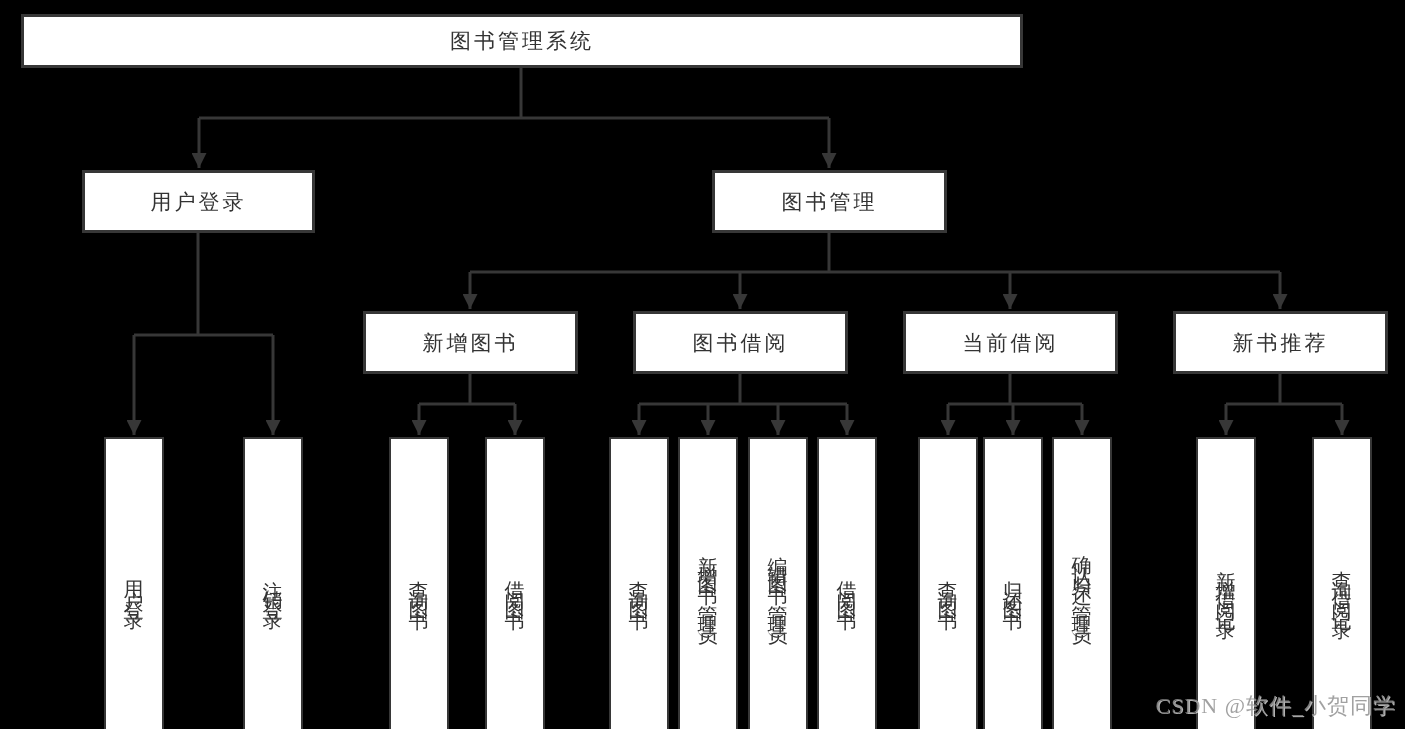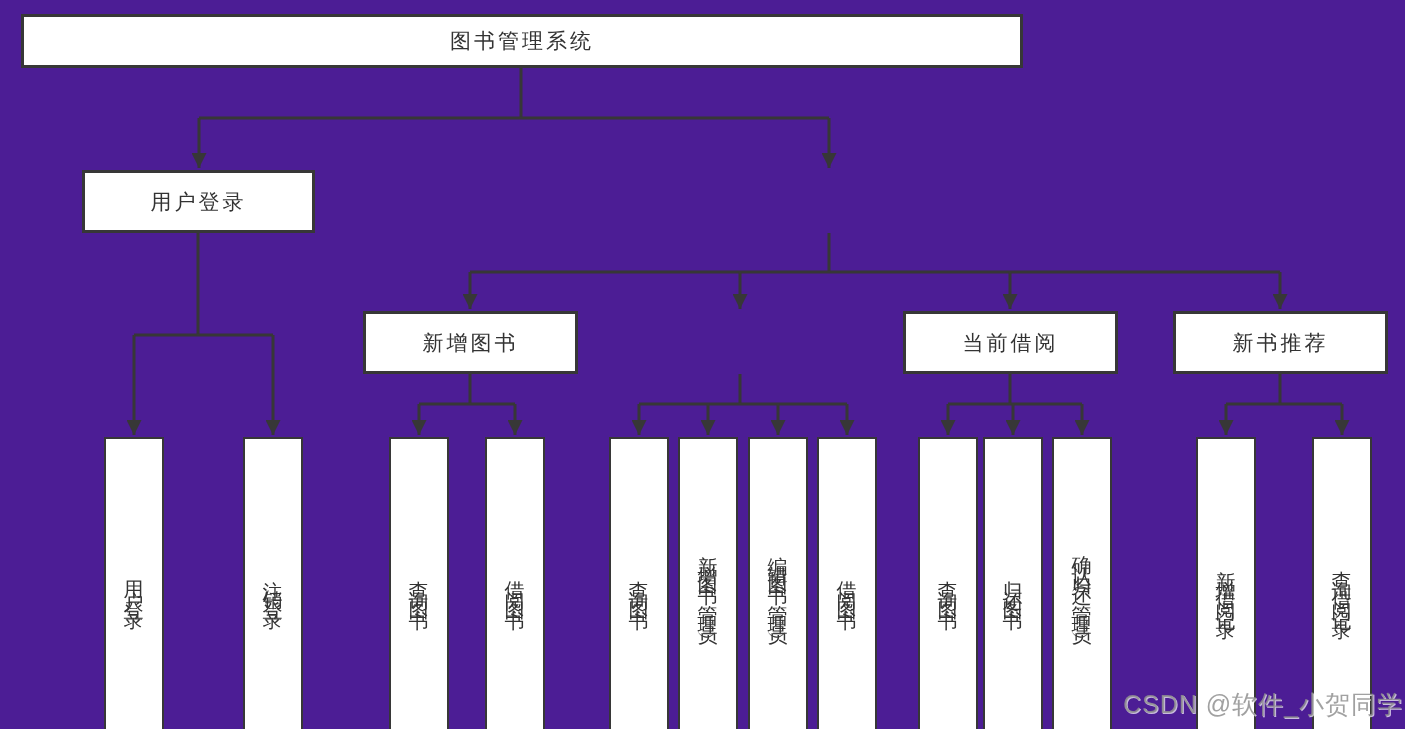--- a/index.html
+++ b/index.html
@@ -1,21 +1,21 @@
 <!DOCTYPE html>
 <html><head>
 <meta charset="utf-8">
 <style>
   html, body { margin: 0; padding: 0; background: #ffffff; }
   .canvas {
     position: relative;
     width: 1405px;
     height: 729px;
-    background: #4c1d95;
-    font-family: Liberation Sans, sans-serif;
+    background: #000000;
+    font-family: Liberation Serif, serif;
     overflow: hidden;
   }
   .connectors {
     position: absolute;
     left: 0; top: 0;
     width: 1405px; height: 747px;
     z-index: 1;
   }
   .node {
     position: absolute;
@@ -37,24 +37,24 @@
   .box-v .vlabel {
     writing-mode: vertical-rl;
     text-orientation: mixed;
     font-size: 20px;
     letter-spacing: 10px;
     line-height: 1;
     white-space: nowrap;
   }
   .watermark {
     position: absolute;
-    right: 2px;
+    right: 9px;
     bottom: 8px;
     z-index: 5;
-    font-size: 25px;
+    font-size: 22px;
     letter-spacing: 1px;
     color: rgba(145, 145, 145, 0.85);
     text-shadow: 1px 1px 0 rgba(255,255,255,0.7);
     white-space: nowrap;
   }
 </style>
 </head>
 <body>
 
 <div class="canvas">
@@ -107,23 +107,29 @@
     </g>
   </svg>
 
   <div class="node box-h" style="left:21px;top:14px;width:1002px;height:54px">
     <span class="label">图书管理系统</span>
   </div>
 
   <div class="node box-h" style="left:82px;top:170px;width:233px;height:63px">
     <span class="label">用户登录</span>
   </div>
+  <div class="node box-h" style="left:712px;top:170px;width:235px;height:63px">
+    <span class="label">图书管理</span>
+  </div>
 
   <div class="node box-h" style="left:363px;top:311px;width:215px;height:63px">
     <span class="label">新增图书</span>
+  </div>
+  <div class="node box-h" style="left:633px;top:311px;width:215px;height:63px">
+    <span class="label">图书借阅</span>
   </div>
   <div class="node box-h" style="left:903px;top:311px;width:215px;height:63px">
     <span class="label">当前借阅</span>
   </div>
   <div class="node box-h" style="left:1173px;top:311px;width:215px;height:63px">
     <span class="label">新书推荐</span>
   </div>
 
   <div class="node box-v" style="left:104px;top:437px;width:60px;height:296px">
     <span class="vlabel">用户登录</span>

